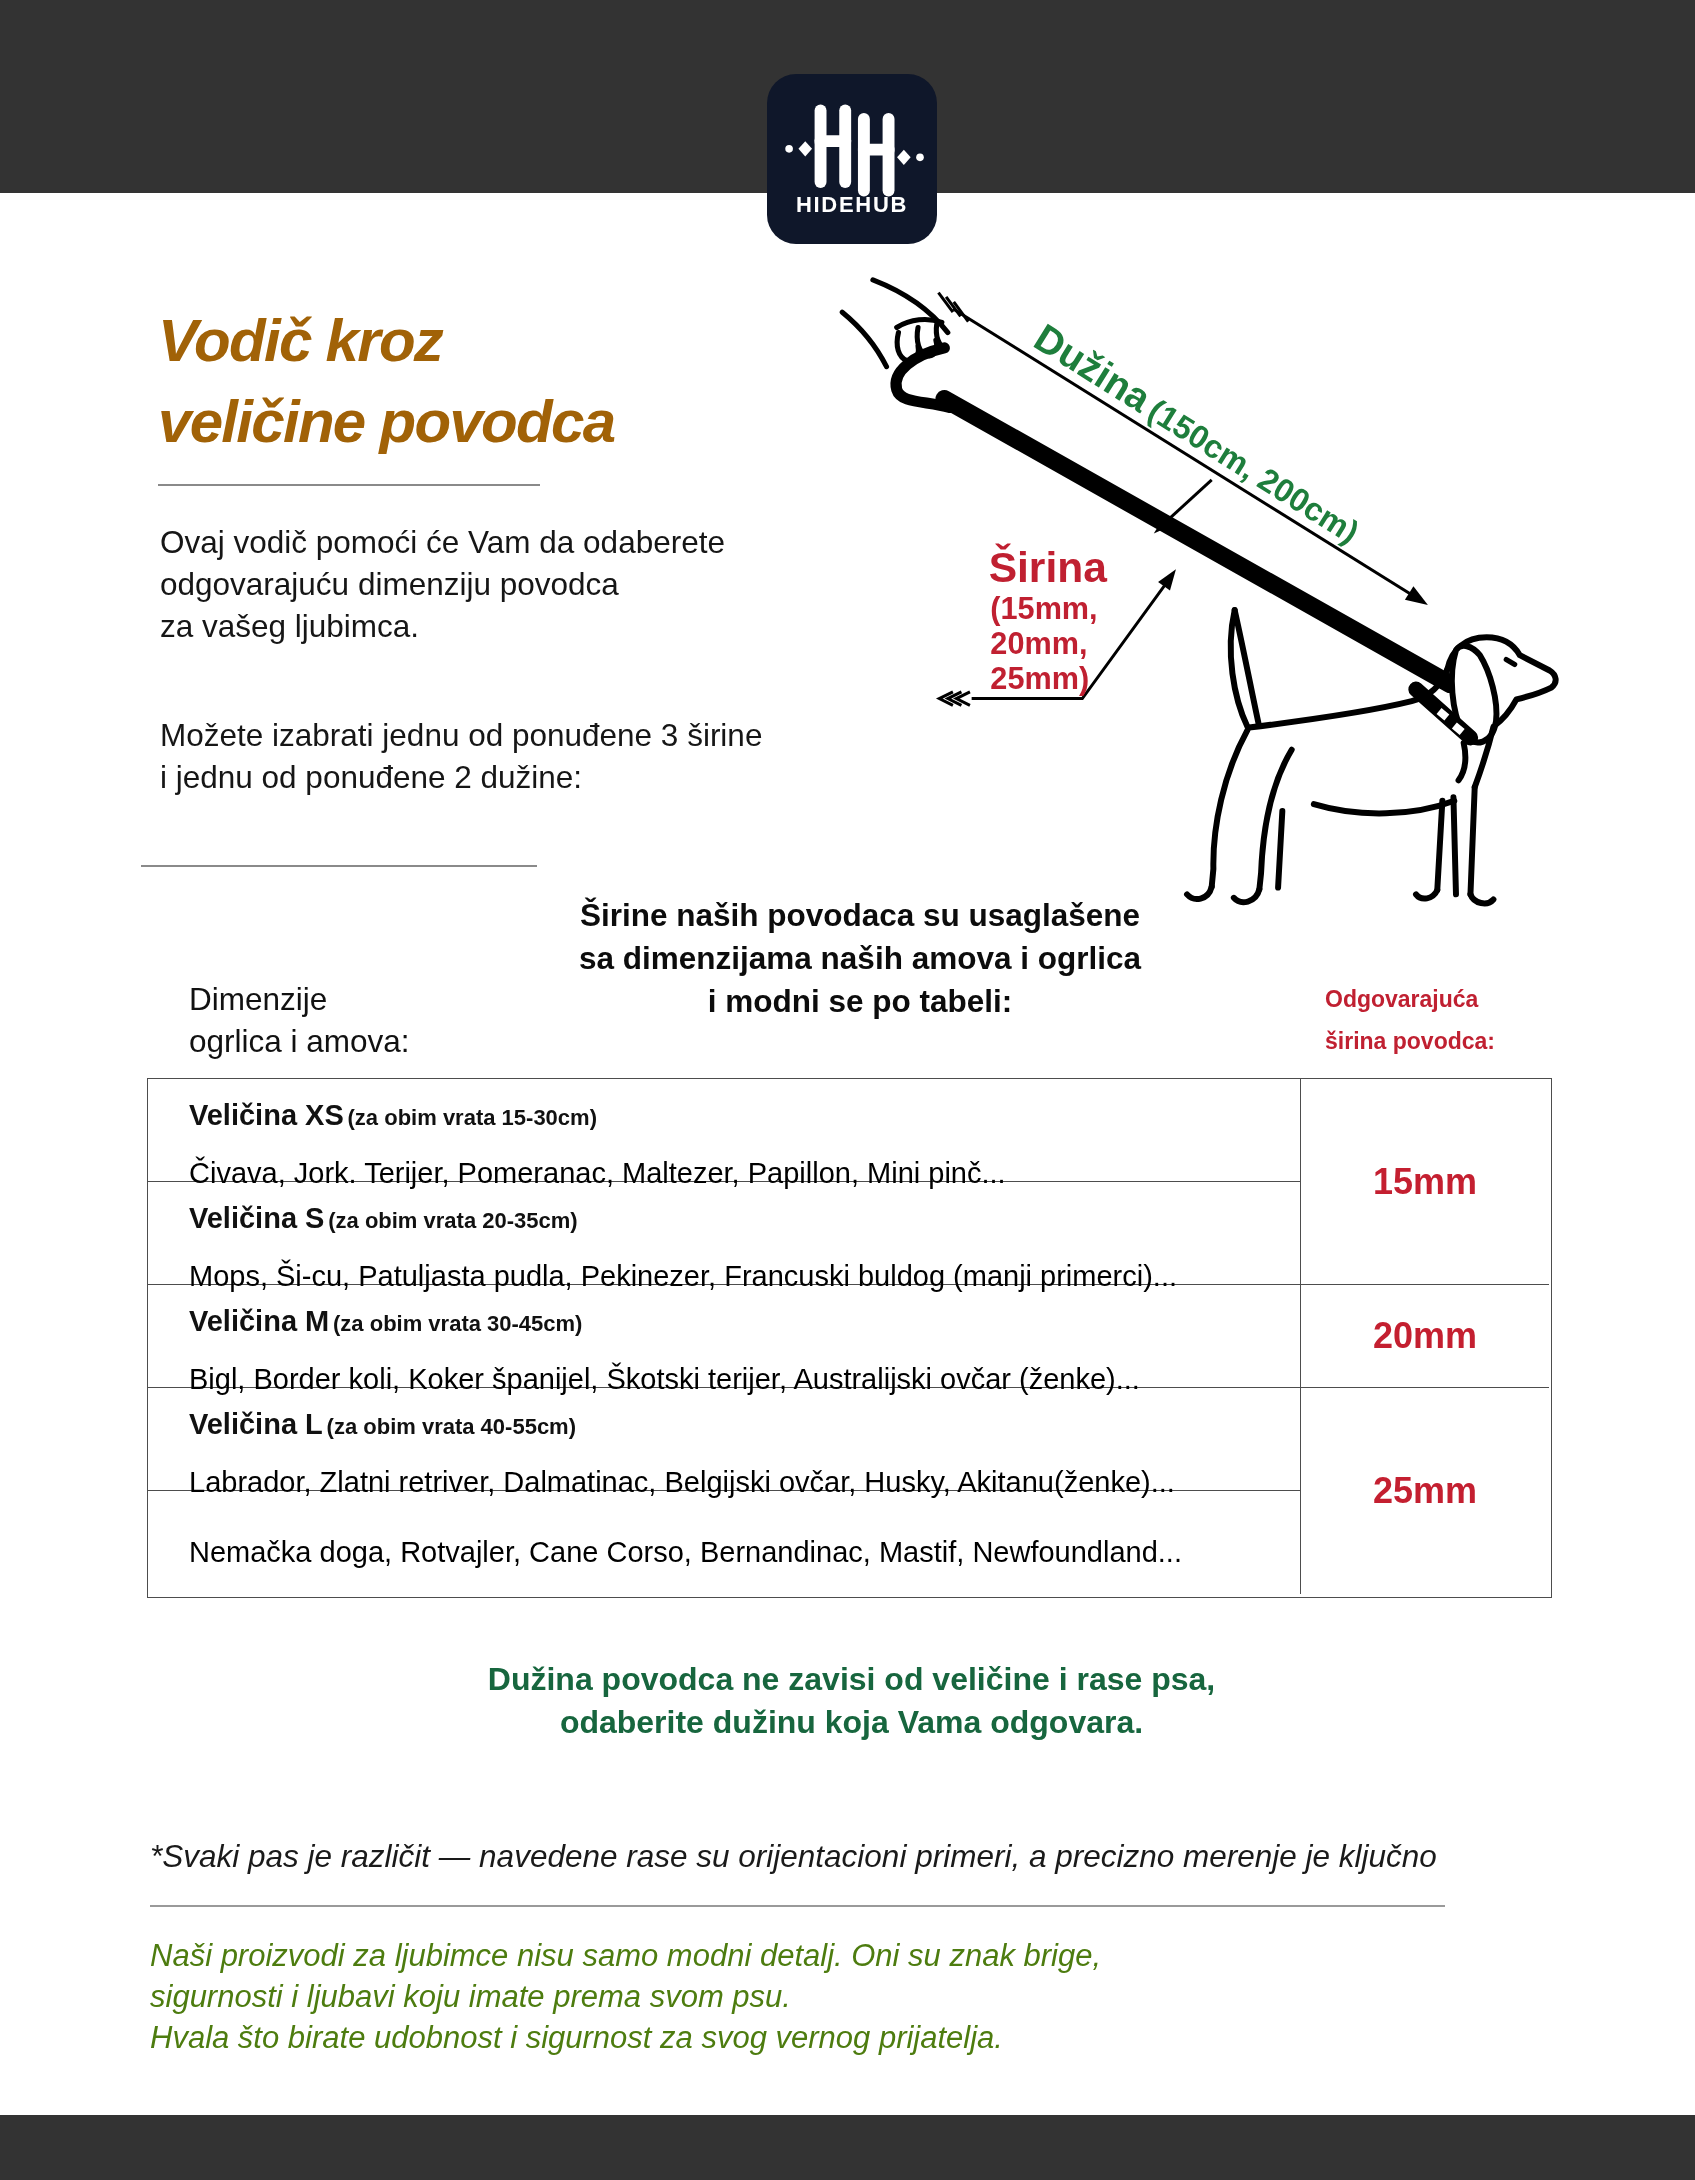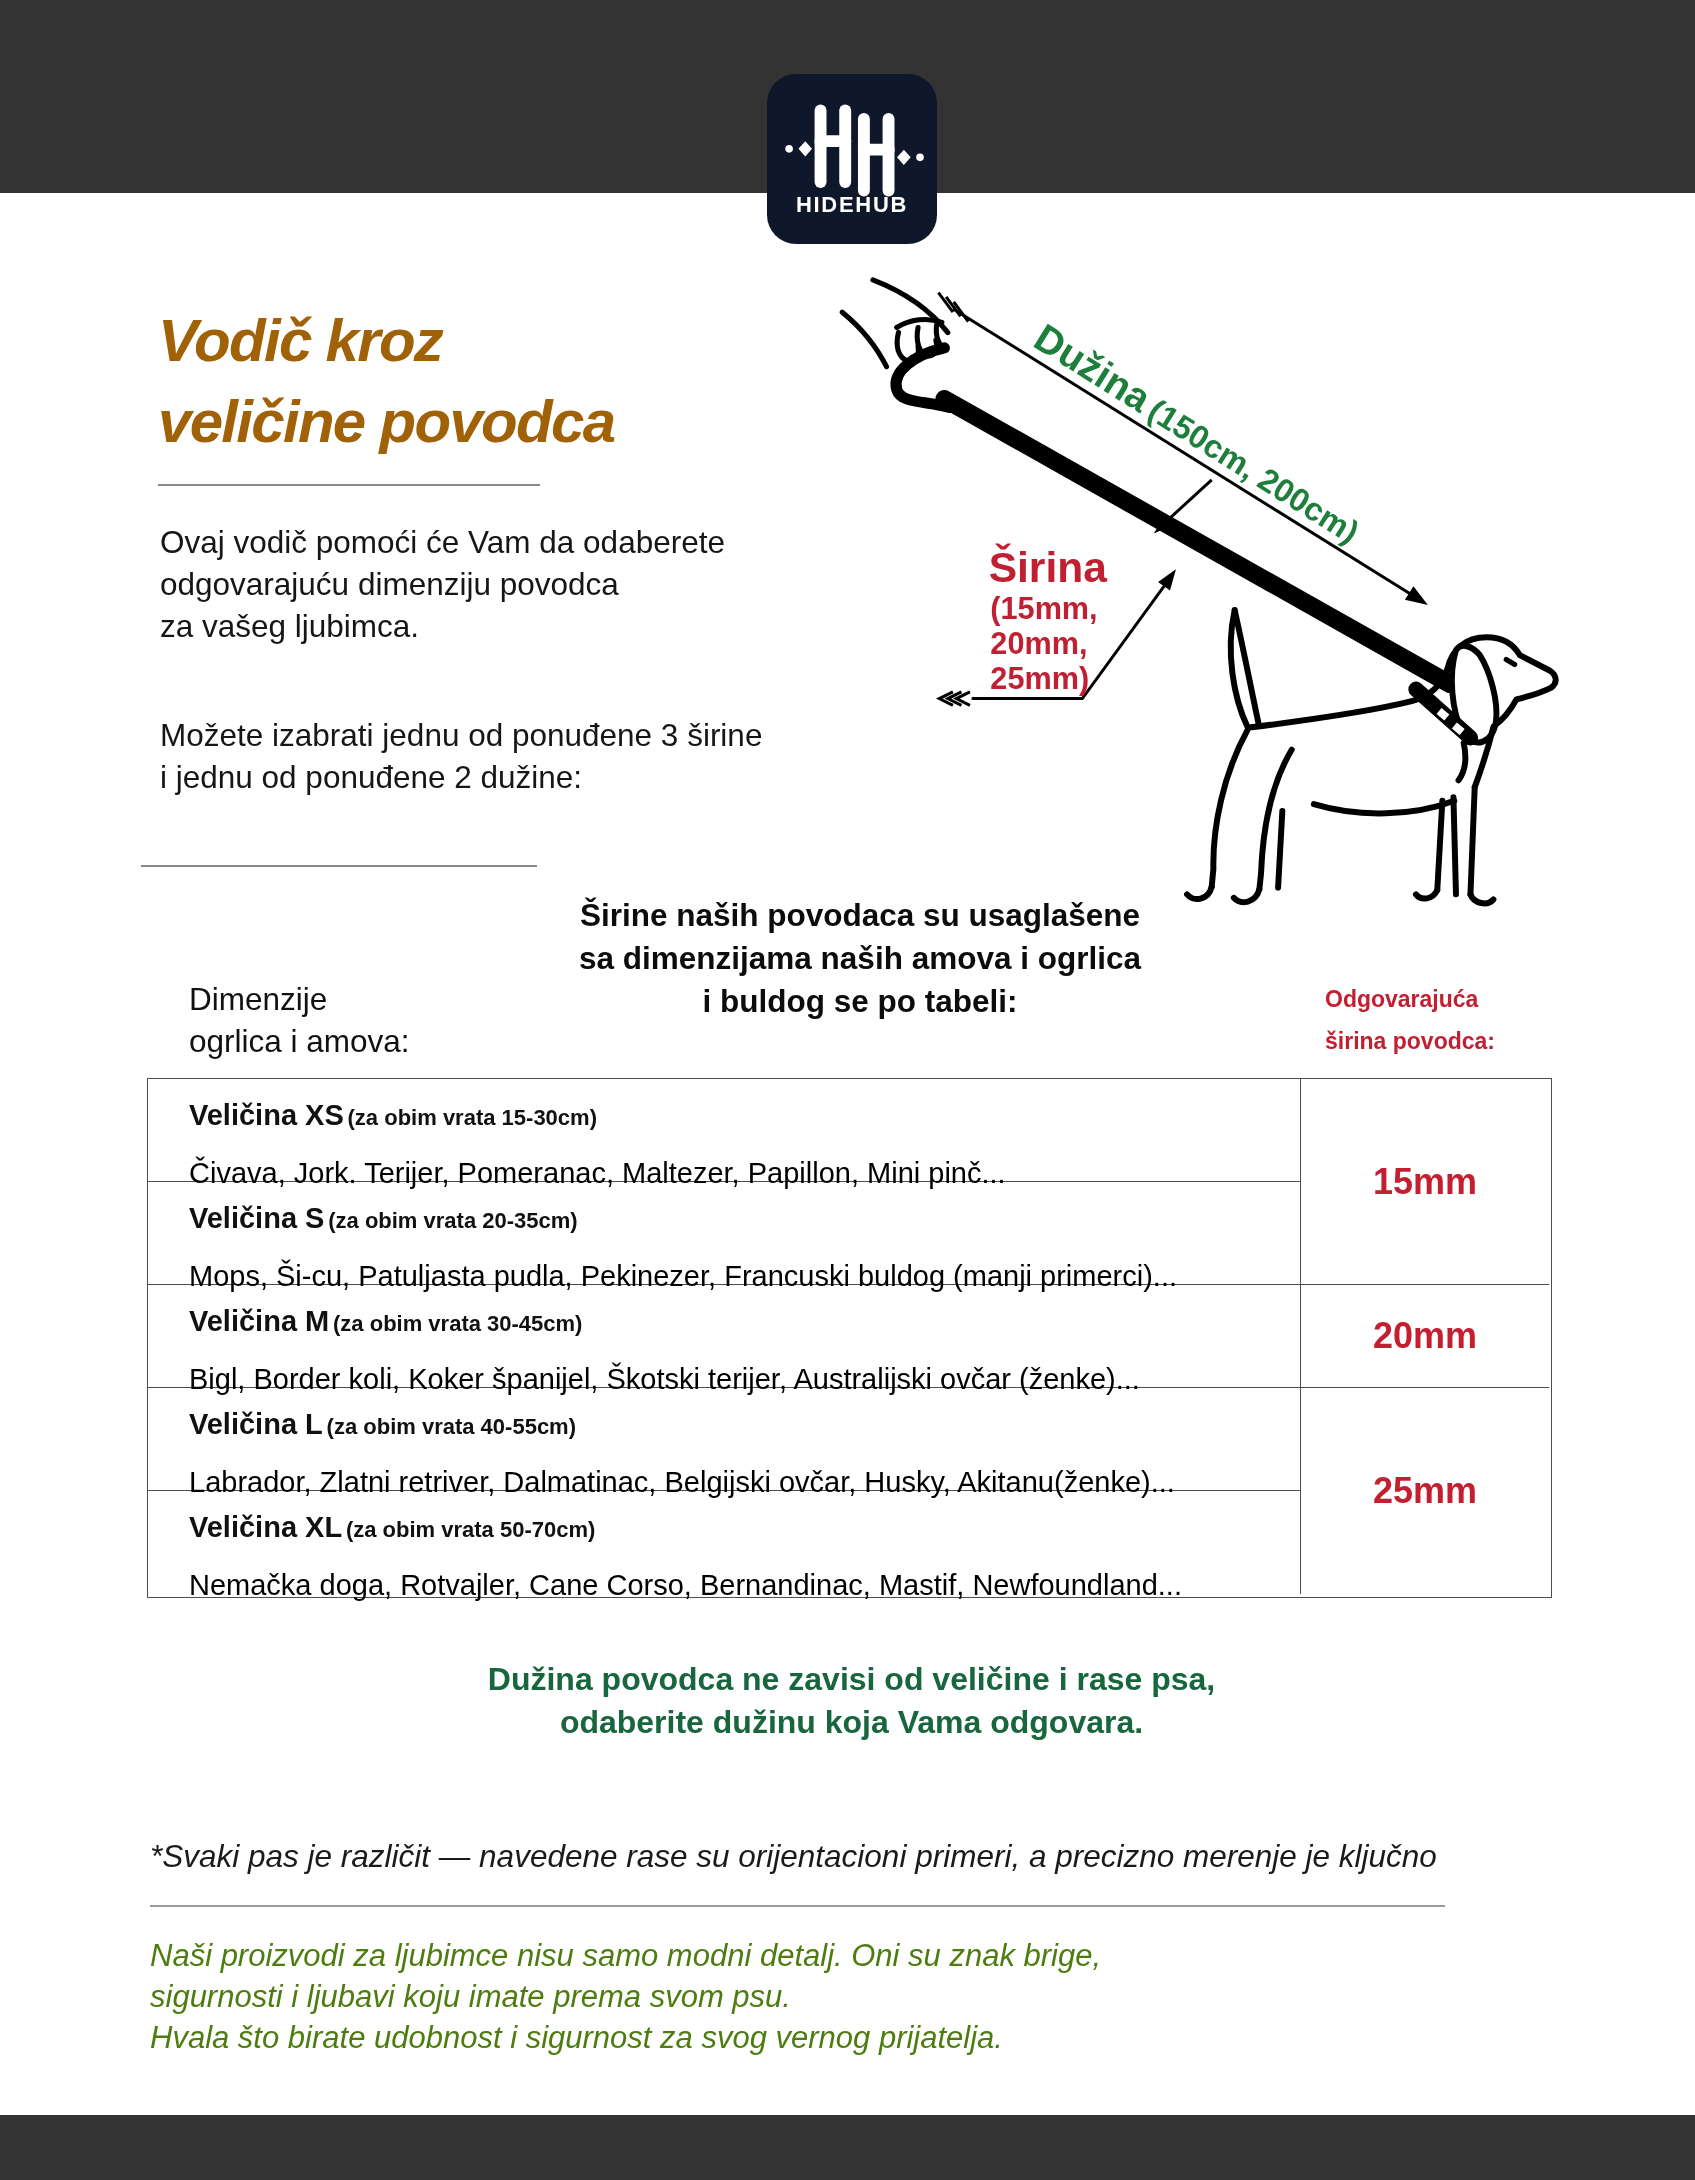--- a/index.html
+++ b/index.html
@@ -154,21 +154,21 @@
   </svg>
 
   <div class="abs dim-label">
     <div>Dimenzije</div>
     <div>ogrlica i amova:</div>
   </div>
 
   <div class="abs center-intro">
     <div>Širine naših povodaca su usaglašene</div>
     <div>sa dimenzijama naših amova i ogrlica</div>
-    <div>i buldog se po tabeli:</div>
+    <div>i modni se po tabeli:</div>
   </div>
 
   <div class="abs right-label">
     <div>Odgovarajuća</div>
     <div>širina povodca:</div>
   </div>
 
   <div class="abs stable">
     <div class="lc lc1">
       <div><span class="size">Veličina XS</span> <span class="neck">(za obim vrata 15-30cm)</span></div>
@@ -180,21 +180,20 @@
     </div>
     <div class="lc lc3">
       <div><span class="size">Veličina M</span> <span class="neck">(za obim vrata 30-45cm)</span></div>
       <div class="breeds">Bigl, Border koli, Koker španijel, Škotski terijer, Australijski ovčar (ženke)...</div>
     </div>
     <div class="lc lc4">
       <div><span class="size">Veličina L</span> <span class="neck">(za obim vrata 40-55cm)</span></div>
       <div class="breeds">Labrador, Zlatni retriver, Dalmatinac, Belgijski ovčar, Husky, Akitanu(ženke)...</div>
     </div>
     <div class="lc">
-      <div><span class="size">Veličina XL</span> <span class="neck">(za obim vrata 50-70cm)</span></div>
       <div class="breeds">Nemačka doga, Rotvajler, Cane Corso, Bernandinac, Mastif, Newfoundland...</div>
     </div>
     <div class="wcell w1">15mm</div>
     <div class="wcell w2">20mm</div>
     <div class="wcell w3">25mm</div>
   </div>
 
   <div class="abs green-note">
     <div>Dužina povodca ne zavisi od veličine i rase psa,</div>
     <div>odaberite dužinu koja Vama odgovara.</div>

